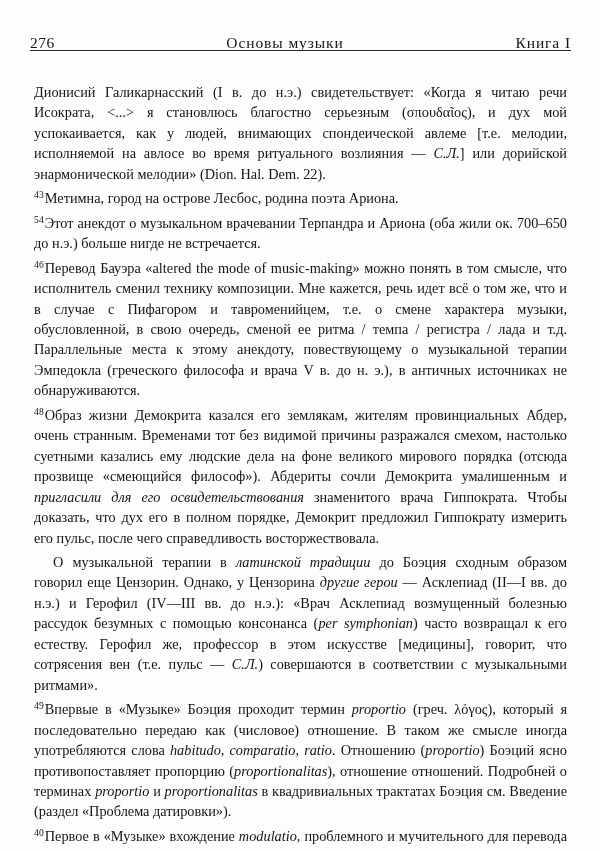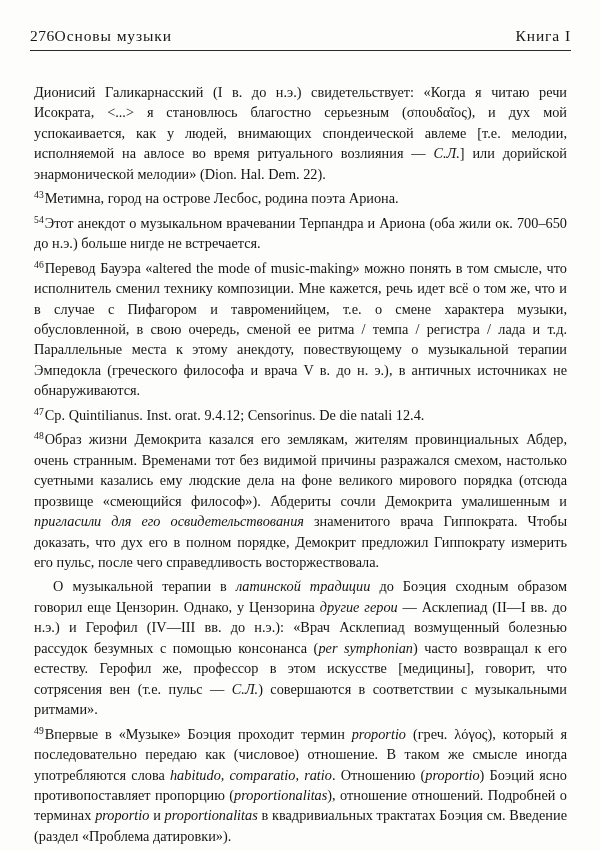--- a/index.html
+++ b/index.html
@@ -22,32 +22,33 @@
     height: 851px;
     background: #fdfdfc;
     box-sizing: border-box;
     overflow: hidden;
   }
 
   
   .running-head {
     position: absolute;
     left: 30px;
-    top: 27px;
+    top: 34px;
     width: 541px;
     display: flex;
     align-items: baseline;
     justify-content: space-between;
     font-size: 15.5px;
     letter-spacing: 0.45px;
     color: #161616;
   }
   .rh-folio { flex: 0 0 auto; }
   .rh-title {
     flex: 1 1 auto;
+    text-align: center;
     letter-spacing: 0.9px;
   }
   .rh-book { flex: 0 0 auto; letter-spacing: 0.9px; }
 
   .head-rule {
     position: absolute;
     left: 30px;
     top: 50px;
     width: 541px;
     height: 1px;
@@ -108,21 +109,20 @@
 
     <p><span>Дионисий Галикарнасский (I в. до н.э.) свидетельствует: «Когда я читаю речи Исократа, &lt;...&gt; я становлюсь благостно серьезным (</span><span class="grk">σπουδαῖος</span><span>), и дух мой успокаивается, как у людей, внимающих спондеической авлеме [т.е. мелодии, исполняемой на авлосе во время ритуального возлияния — </span><i>С.Л.</i><span>] или дорийской энармонической мелодии» (Dion. Hal. Dem. 22).</span></p>
 
     <p><span class="fn">43</span><span>Метимна, город на острове Лесбос, родина поэта Ариона.</span></p>
 
     <p><span class="fn">54</span><span>Этот анекдот о музыкальном врачевании Терпандра и Ариона (оба жили ок. 700–650 до н.э.) больше нигде не встречается.</span></p>
 
 
     <p><span class="fn">46</span><span>Перевод Бауэра «altered the mode of music-making» можно понять в том смысле, что исполнитель сменил технику композиции. Мне кажется, речь идет всё о том же, что и в случае с Пифагором и тавроменийцем, т.е. о смене характера музыки, обусловленной, в свою очередь, сменой ее ритма / темпа / регистра / лада и т.д. Параллельные места к этому анекдоту, повествующему о музыкальной терапии Эмпедокла (греческого философа и врача V в. до н. э.), в античных источниках не обнаруживаются.</span></p>
 
-    <p><span class="fn">47</span><span>Cp. Quintilianus. Inst. orat. 9.4.12; Censorinus. De die natali 12.4.</span></p>
 
     <p><span class="fn">48</span><span>Образ жизни Демокрита казался его землякам, жителям провинциальных Абдер, очень странным. Временами тот без видимой причины разражался смехом, настолько суетными казались ему людские дела на фоне великого мирового порядка (отсюда прозвище «смеющийся философ»). Абдериты сочли Демокрита умалишенным и </span><i>пригласили для его освидетельствования</i><span> знаменитого врача Гиппократа. Чтобы доказать, что дух его в полном порядке, Демокрит предложил Гиппократу измерить его пульс, после чего справедливость восторжествовала.</span></p>
 
     <p class="indented"><span>О музыкальной терапии в </span><i>латинской традиции</i><span> до Боэция сходным образом говорил еще Цензорин. Однако, у Цензорина </span><i>другие герои</i><span> — Асклепиад (II—I вв. до н.э.) и Герофил (IV—III вв. до н.э.): «Врач Асклепиад возмущенный болезнью рассудок безумных с помощью консонанса (</span><i>per symphonian</i><span>) часто возвращал к его естеству. Герофил же, профессор в этом искусстве [медицины], говорит, что сотрясения вен (т.е. пульс — </span><i>С.Л.</i><span>) совершаются в соответствии с музыкальными ритмами».</span></p>
 
     <p><span class="fn">49</span><span>Впервые в «Музыке» Боэция проходит термин </span><i>proportio</i><span> (греч. </span><span class="grk">λόγος</span><span>), который я последовательно передаю как (числовое) отношение. В таком же смысле иногда употребляются слова </span><i>habitudo, comparatio, ratio</i><span>. Отношению (</span><i>proportio</i><span>) Боэций ясно противопоставляет пропорцию (</span><i>proportionalitas</i><span>), отношение отношений. Подробней о терминах </span><i>proportio</i><span> и </span><i>proportionalitas</i><span> в квадривиальных трактатах Боэция см. Введение (раздел «Проблема датировки»).</span></p>
 
     <p><span class="fn">40</span><span>Первое в «Музыке» вхождение </span><i>modulatio</i><span>, проблемного и мучительного для перевода термина античной и средневековой науки. Перевод </span></p>
 
   </div>

